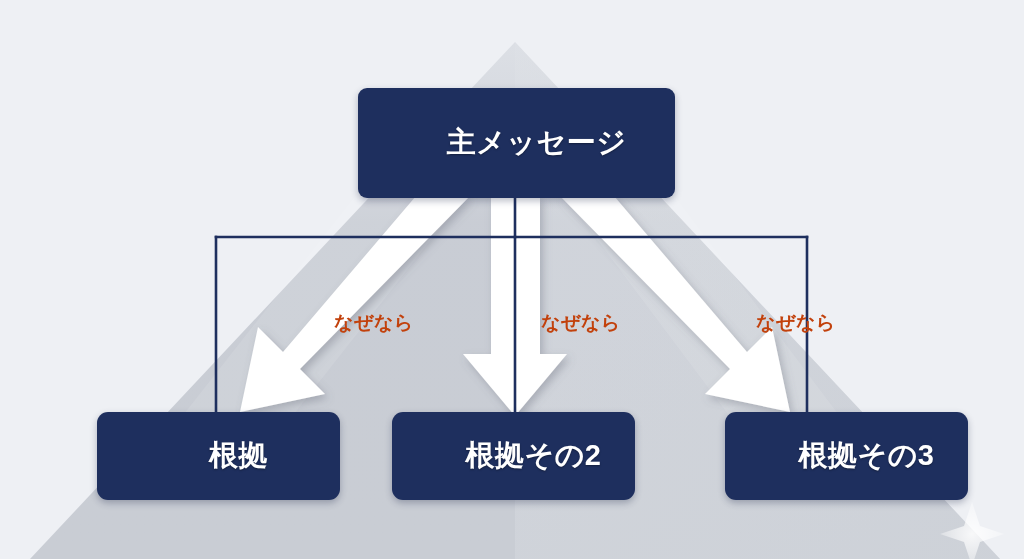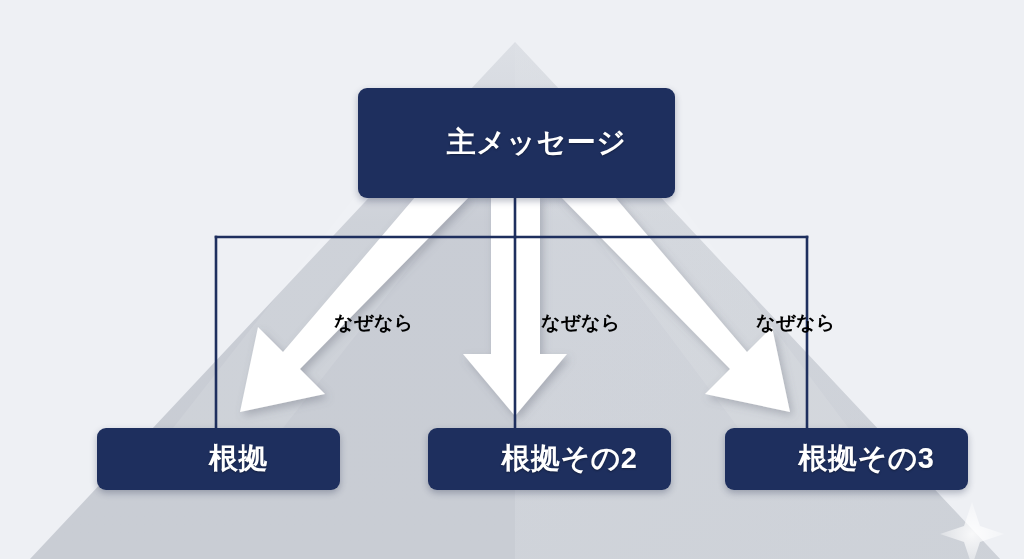--- a/index.html
+++ b/index.html
@@ -72,34 +72,35 @@
 
   #main-node {
     left: 358px;
     top: 88px;
     width: 317px;
     height: 110px;
   }
   #main-node .node-line { font-size: 29px; }
 
   .support-node {
-    top: 428px;
+    top: 412px;
     width: 243px;
-    height: 62px;
+    height: 88px;
+    border-radius: 11px;
   }
   .support-node .node-line { font-size: 29px; }
   #support-node-1 { left: 97px; }
-  #support-node-2 { left: 392px; margin-left: 36px; }
+  #support-node-2 { left: 392px; }
   #support-node-3 { left: 687px; margin-left: 38px; }
 
   
   .edge-label {
     position: absolute;
     top: 310px;
-    color: #000000;
+    color: #c2410c;
     font-size: 19px;
     font-weight: 700;
     letter-spacing: 0.5px;
     white-space: nowrap;
     user-select: none;
   }
   #edge-label-1 { left: 334px; }
   #edge-label-2 { left: 541px; }
   #edge-label-3 { left: 756px; }
 </style>

